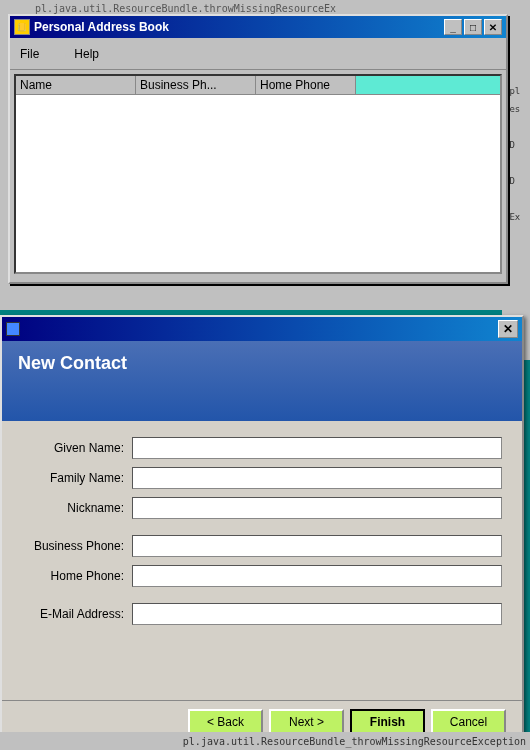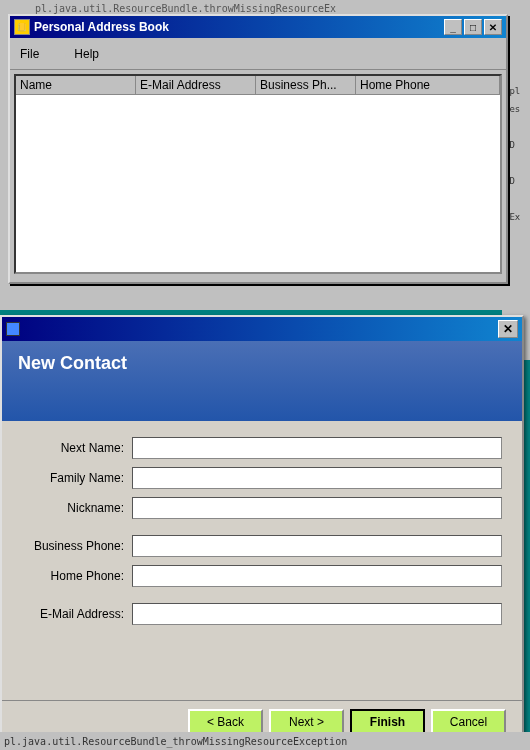--- a/index.html
+++ b/index.html
@@ -316,20 +316,21 @@
       height: 18px;
       background: #c0c0c0;
       font-size: 10px;
       font-family: monospace;
       color: #333;
       display: flex;
       align-items: center;
       padding: 0 4px;
       overflow: hidden;
       white-space: nowrap;
+      justify-content: flex-end;
     }
   </style>
 </head>
 <body>
 
 <div class="bg-text">
   <div class="bg-text-line">pl.java.util.ResourceBundle.throwMissingResourceEx</div>
   <div class="bg-text-line">ception(ResourceBundle.java:839)</div>
 </div>
 
@@ -360,21 +361,20 @@
   </div>
 
   <div class="menubar">
     <span class="menu-item">File</span>
     <span class="menu-item">Help</span>
   </div>
 
   <div class="table-container">
     <div class="table-header">
       <div class="table-col-header">Name</div>
-      <div class="table-col-header">E-Mail Address</div>
       <div class="table-col-header">Business Ph...</div>
       <div class="table-col-header">Home Phone</div>
     </div>
     <div class="table-body"></div>
   </div>
 </div>
 
 <div class="new-contact-dialog">
   <div class="dialog-titlebar">
     <div class="dialog-titlebar-left">
@@ -386,21 +386,21 @@
   </div>
 
   <div class="dialog-body">
     <div class="dialog-header-area">
       <div class="dialog-title-text">New Contact</div>
     </div>
 
     <div class="dialog-form-area">
 
       <div class="form-row">
-        <label class="form-label">Next Name:</label>
+        <label class="form-label">Given Name:</label>
         <input class="form-input" type="text" style="">
       </div>
 
       <div class="form-row">
         <label class="form-label">Family Name:</label>
         <input class="form-input" type="text" style="">
       </div>
 
       <div class="form-row">
         <label class="form-label">Nickname:</label>

